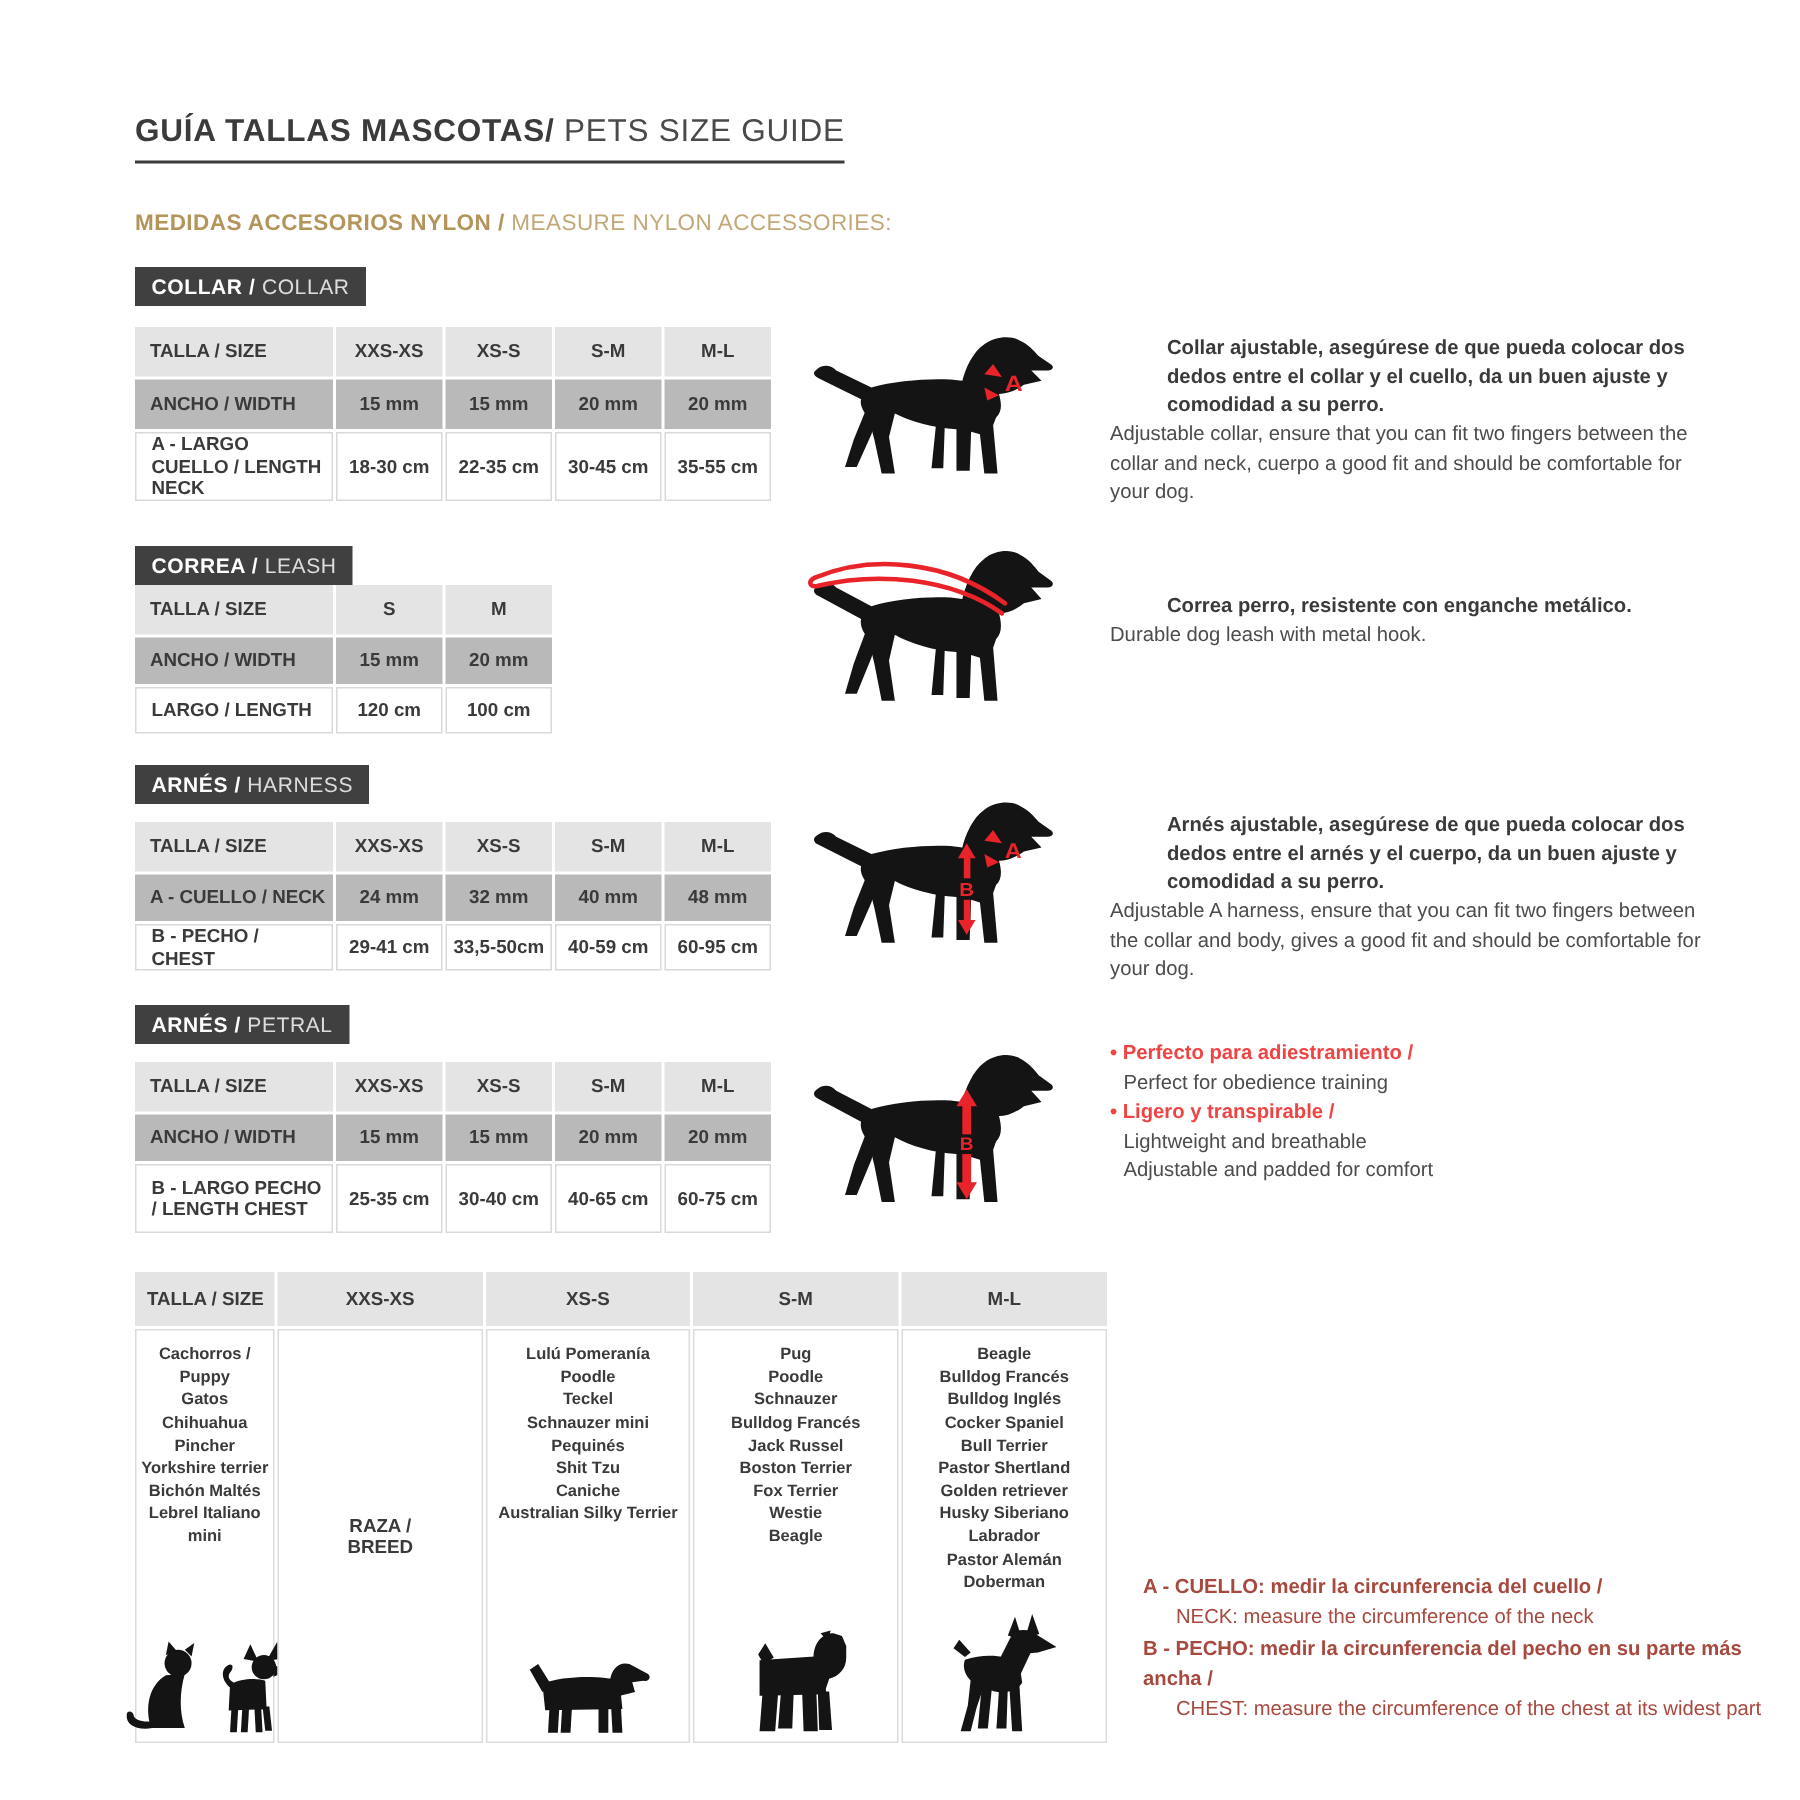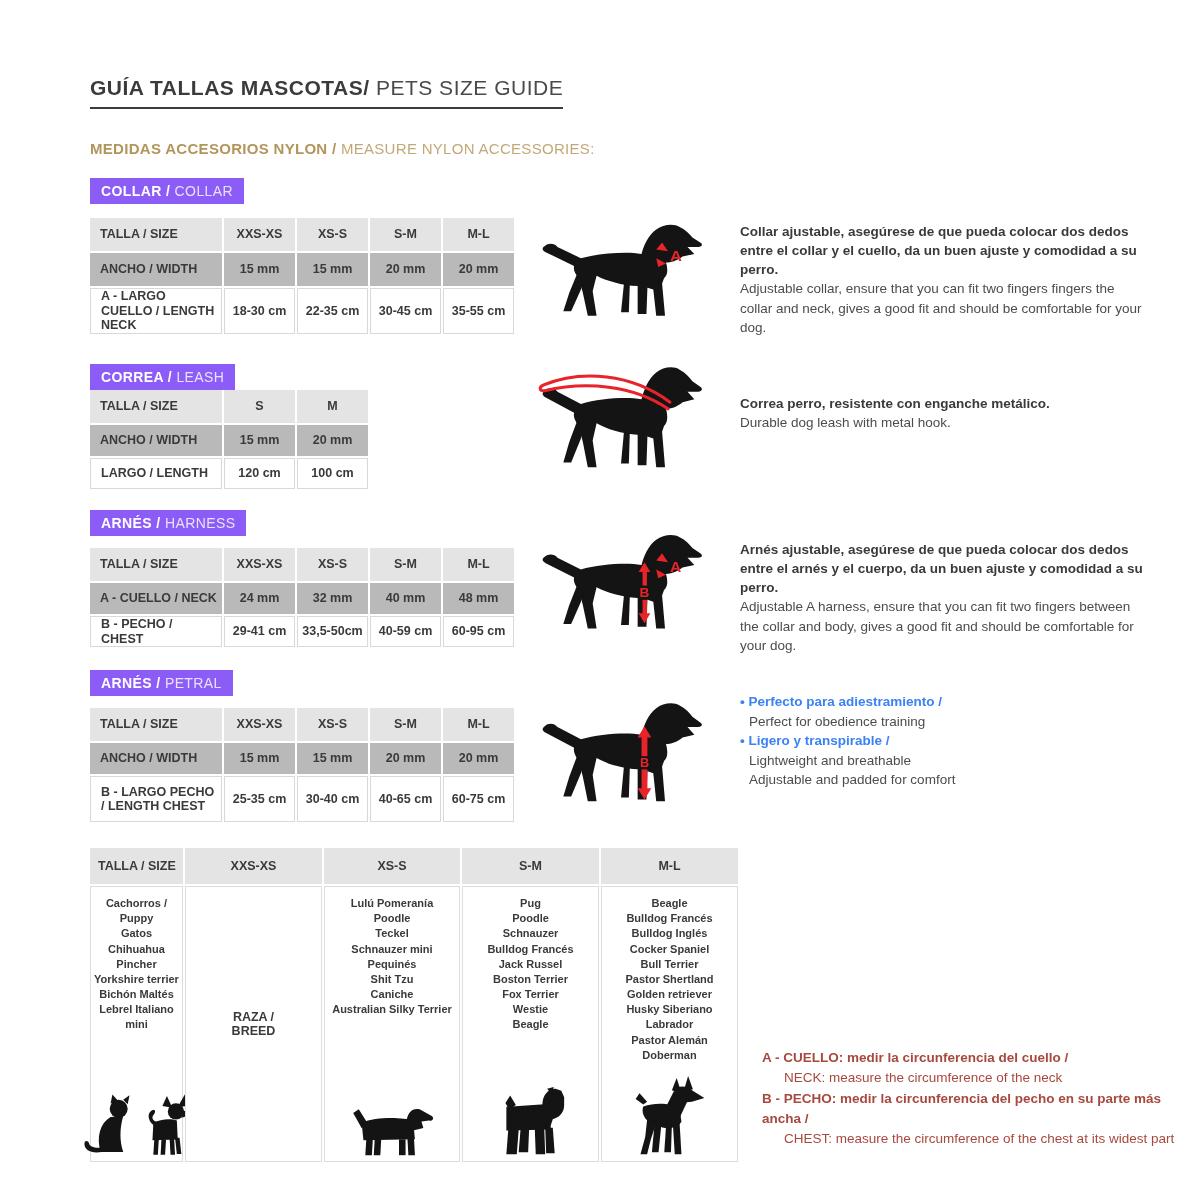--- a/index.html
+++ b/index.html
@@ -8,21 +8,21 @@
 
   
   .title{position:absolute;left:90px;top:76px;font-size:21px;font-weight:bold;letter-spacing:.5px;
          color:#3b3b3b;padding-bottom:7px;border-bottom:2px solid #3b3b3b;}
   .title .en{font-weight:normal;color:#4a4a4a;}
 
   .subtitle{position:absolute;left:90px;top:140px;font-size:15px;font-weight:bold;color:#b3955c;letter-spacing:.3px;}
   .subtitle .en{font-weight:normal;color:#c2a877;}
 
   
-  .badge{position:absolute;left:90px;background:#8b5cf6;color:#fff;font-weight:bold;
+  .badge{position:absolute;left:90px;background:#404040;color:#fff;font-weight:bold;
          font-size:14px;letter-spacing:.4px;padding:5px 11px;}
   .badge .en{font-weight:normal;color:rgba(255,255,255,.82);}
 
   
   .tbl{position:absolute;left:90px;display:grid;gap:2px;font-size:12.5px;font-weight:bold;color:#3a3a3a;}
   .cols5{grid-template-columns:132px 71px 71px 71px 71px;}
   .cols3{grid-template-columns:132px 71px 71px;}
   .c{display:flex;align-items:center;justify-content:center;text-align:center;line-height:1.15;padding:2px 3px;box-sizing:border-box;}
   .c.l{justify-content:flex-start;text-align:left;padding-left:10px;}
   .c.h{background:#e4e4e4;}
@@ -31,26 +31,26 @@
   .collar-tbl{top:218px;grid-template-rows:33px 33px 46px;}
   .leash-tbl{top:390px;grid-template-rows:33px 31px 31px;}
   .harness-tbl{top:548px;grid-template-rows:33px 31px 31px;}
   .petral-tbl{top:708px;grid-template-rows:33px 31px 46px;}
 
   
   .dog{position:absolute;left:534px;}
 
   
   .desc{position:absolute;left:740px;width:404px;font-size:13.5px;line-height:1.42;}
-  .desc .es{font-weight:bold;color:#3a3a3a;}
+  .desc .es{font-weight:bold;color:#3a3a3a;margin-left:38px;}
   .desc .en{font-weight:normal;color:#4c4c4c;}
 
   
   .bullets{position:absolute;left:740px;top:692px;width:404px;font-size:13.5px;line-height:1.45;}
-  .bullets .b-es{font-weight:bold;color:#3b82f6;}
+  .bullets .b-es{font-weight:bold;color:#ef4444;}
   .bullets .b-es::before{content:"• ";}
   .bullets .b-en{font-weight:normal;color:#4c4c4c;padding-left:9px;}
 
   
   .breeds{position:absolute;left:90px;top:848px;display:grid;gap:2px;
           grid-template-columns:93px 137px 136px 137px 137px;grid-template-rows:36px 276px;
           font-size:12.5px;font-weight:bold;color:#3a3a3a;}
   .breeds .bh{background:#e4e4e4;display:flex;align-items:center;justify-content:center;}
   .breeds .bh.l{justify-content:flex-start;padding-left:8px;}
   .breeds .bc{background:#fff;border:1px solid #dcdcdc;display:flex;flex-direction:column;align-items:center;box-sizing:border-box;}
@@ -123,21 +123,21 @@
     <use href="#dogbody"></use>
     <g fill="#e8232a">
       <path d="M131,26 L137,36 L125,34 Z"></path>
       <path d="M135,50 L125,44 L127,54 Z"></path>
       <text x="139" y="47" font-size="17" font-weight="bold" font-family="Liberation Sans, sans-serif">A</text>
     </g>
   </svg>
 
   <div class="desc" style="top:222px">
     <div class="es">Collar ajustable, asegúrese de que pueda colocar dos dedos entre el collar y el cuello, da un buen ajuste y comodidad a su perro.</div>
-    <div class="en">Adjustable collar, ensure that you can fit two fingers fingers the collar and neck, gives a good fit and should be comfortable for your dog.</div>
+    <div class="en">Adjustable collar, ensure that you can fit two fingers between the collar and neck, cuerpo a good fit and should be comfortable for your dog.</div>
   </div>
 
   <div class="badge" style="top:364px">
     <span>CORREA /</span>
     <span class="en">LEASH</span>
   </div>
 
   <div class="tbl cols3 leash-tbl">
     <div class="c h l">TALLA / SIZE</div>
     <div class="c h">S</div>

